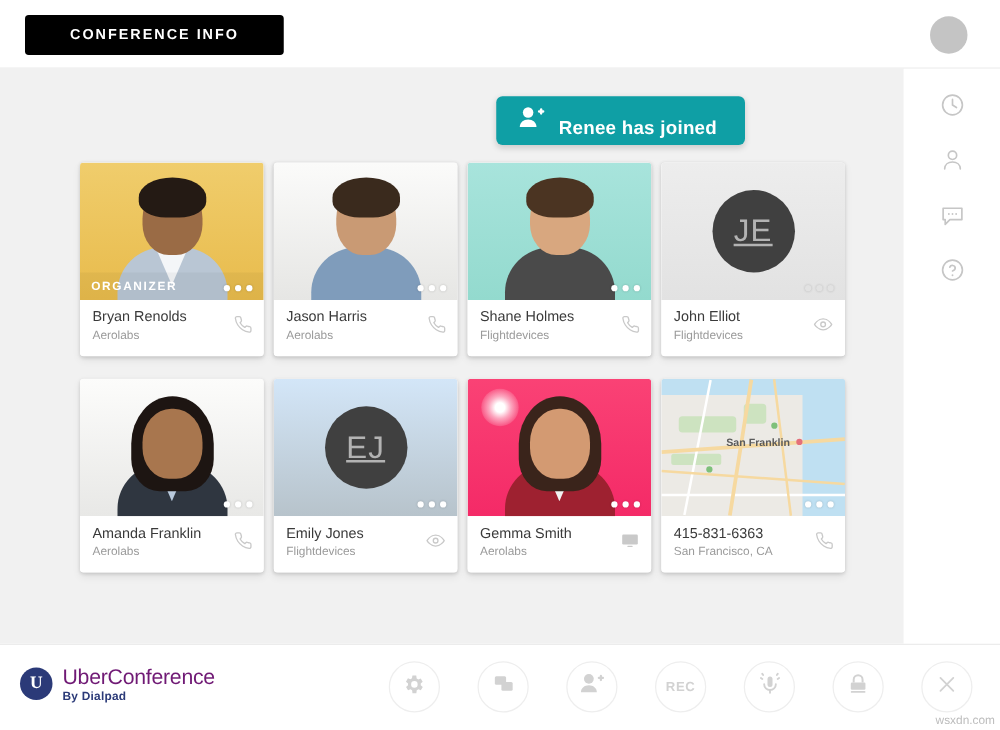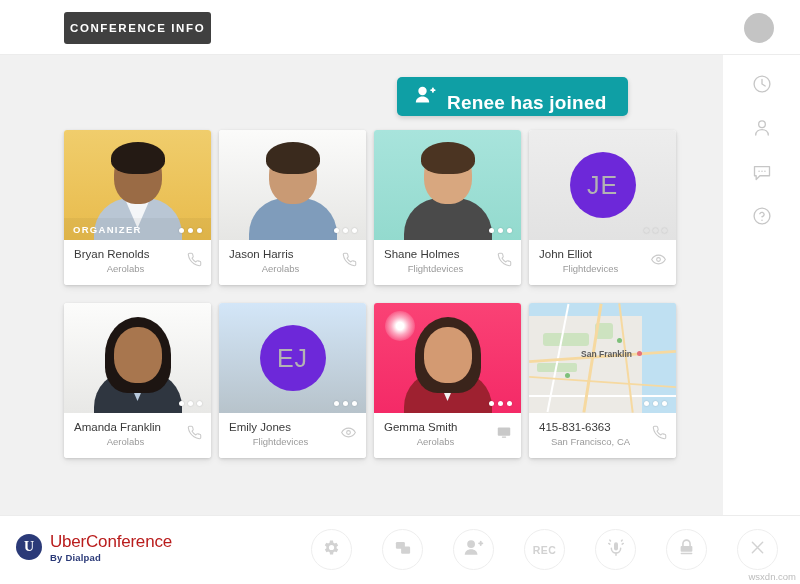--- a/index.html
+++ b/index.html
@@ -18,30 +18,29 @@
   
   .topbar {
     position: absolute; left: 0; top: 0;
     width: 800px; height: 55px;
     background: #ffffff;
     border-bottom: 1px solid #ececec;
   }
   .conf-info-btn {
     position: absolute; left: 20px; top: 12px;
     height: 32px;
-    padding: 0 6px;
+    padding: 0 36px;
     display: flex; align-items: center;
-    background: #404040;
+    background: #000000;
     color: #ffffff;
     border-radius: 3px;
     font-size: 11.5px;
     font-weight: bold;
     letter-spacing: 1.6px;
     cursor: pointer;
-    margin-left: 44px;
   }
   .top-avatar {
     position: absolute; right: 26px; top: 13px;
     width: 30px; height: 30px;
     border-radius: 50%;
     background: #c4c4c4;
     cursor: pointer;
   }
 
   
@@ -56,21 +55,21 @@
     position: absolute; left: 397px; top: 22px;
     height: 39px;
     padding: 0 22px 0 18px;
     display: flex; align-items: center; gap: 11px;
     background: #0f9fa5;
     border-radius: 5px;
     box-shadow: 0 2px 5px rgba(0,0,0,0.16);
     color: #ffffff;
     cursor: pointer;
   }
-  .notify-text { font-size: 19px; font-weight: bold; letter-spacing: .2px; margin-top: 12px; }
+  .notify-text { font-size: 15px; font-weight: bold; letter-spacing: .2px; margin-top: 12px; }
 
   
   .grid {
     position: absolute; left: 64px; top: 75px;
     width: 630px;
     display: grid;
     grid-template-columns: repeat(4, 147px);
     gap: 18px 8px;
   }
   .card {
@@ -124,25 +123,26 @@
     width: 26px; height: 30px;
     background: #f4f6f8;
     clip-path: polygon(50% 100%, 0 0, 100% 0);
   }
 
   .initials-circle {
     position: absolute; left: 50%; top: 50%;
     transform: translate(-50%, -50%);
     width: 66px; height: 66px;
     border-radius: 50%;
-    background: #6d28d9;
+    background: #404040;
     display: flex; align-items: center; justify-content: center;
     color: #b3b3b3;
     font-size: 25px;
     letter-spacing: 1px;
+    text-decoration: underline;
   }
 
   .organizer-strip {
     position: absolute; left: 0; bottom: 0;
     width: 100%; height: 22px;
     display: flex; align-items: center;
     padding-left: 9px;
     color: #ffffff;
     font-size: 9.5px;
     font-weight: bold;
@@ -179,21 +179,20 @@
     font-size: 11.5px;
     color: #3a3a3a;
     line-height: 15px;
     white-space: nowrap;
     overflow: hidden;
   }
   .card-org {
     font-size: 9.5px;
     color: #9a9a9a;
     line-height: 14px;
-    text-align: center;
   }
   .card-action {
     position: absolute; right: 9px; top: 12px;
     color: #c9c9c9;
     line-height: 0;
     cursor: pointer;
   }
 
   
   .map {
@@ -275,21 +274,21 @@
   .brand-mark {
     width: 26px; height: 26px; border-radius: 50%;
     background: #2b3a78;
     color: #ffffff;
     display: flex; align-items: center; justify-content: center;
     font-size: 14px; font-weight: bold;
     font-family: "Liberation Serif", serif;
     margin-top: 2px;
   }
   .brand-name {
-    font-size: 17px; color: #b91c1c; letter-spacing: -0.2px; line-height: 20px;
+    font-size: 17px; color: #701a75; letter-spacing: -0.2px; line-height: 20px;
   }
   .brand-sub {
     font-size: 9.5px; color: #2b3a78; font-weight: bold; letter-spacing: .2px;
   }
   .toolbar {
     position: absolute; right: 22px; top: 13px;
     display: flex; align-items: center; gap: 30px;
   }
   .tool-btn {
     width: 41px; height: 41px; border-radius: 50%;

